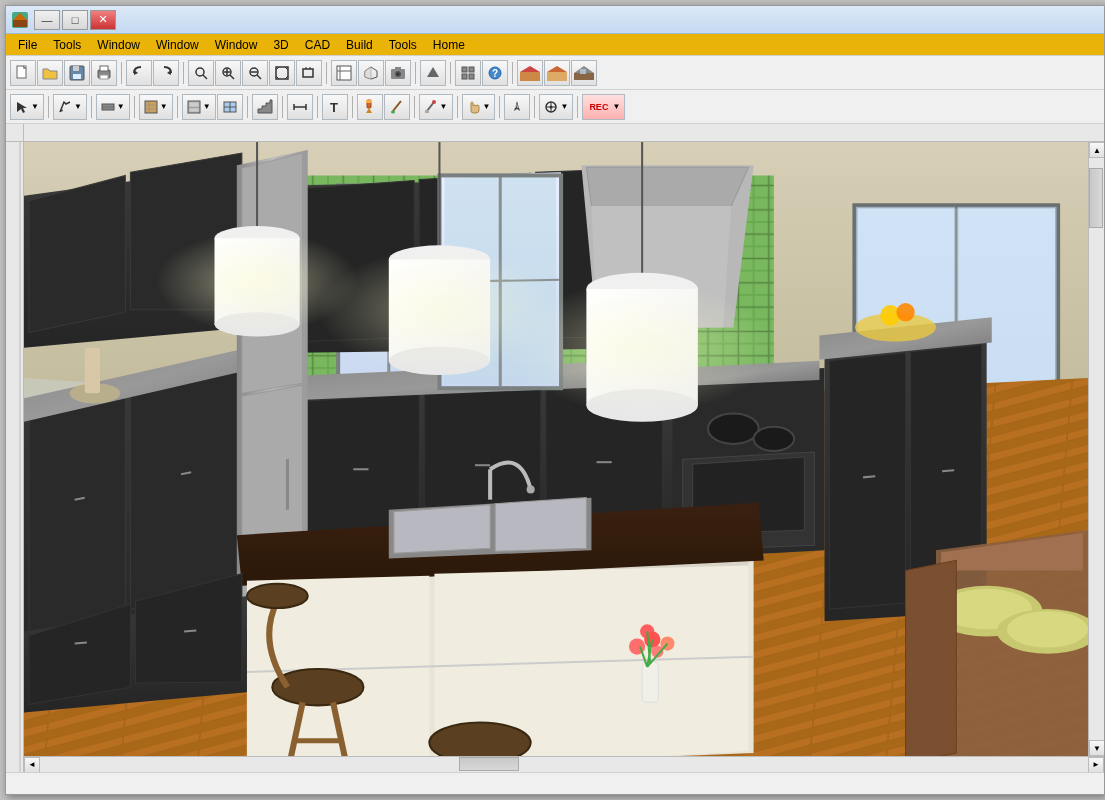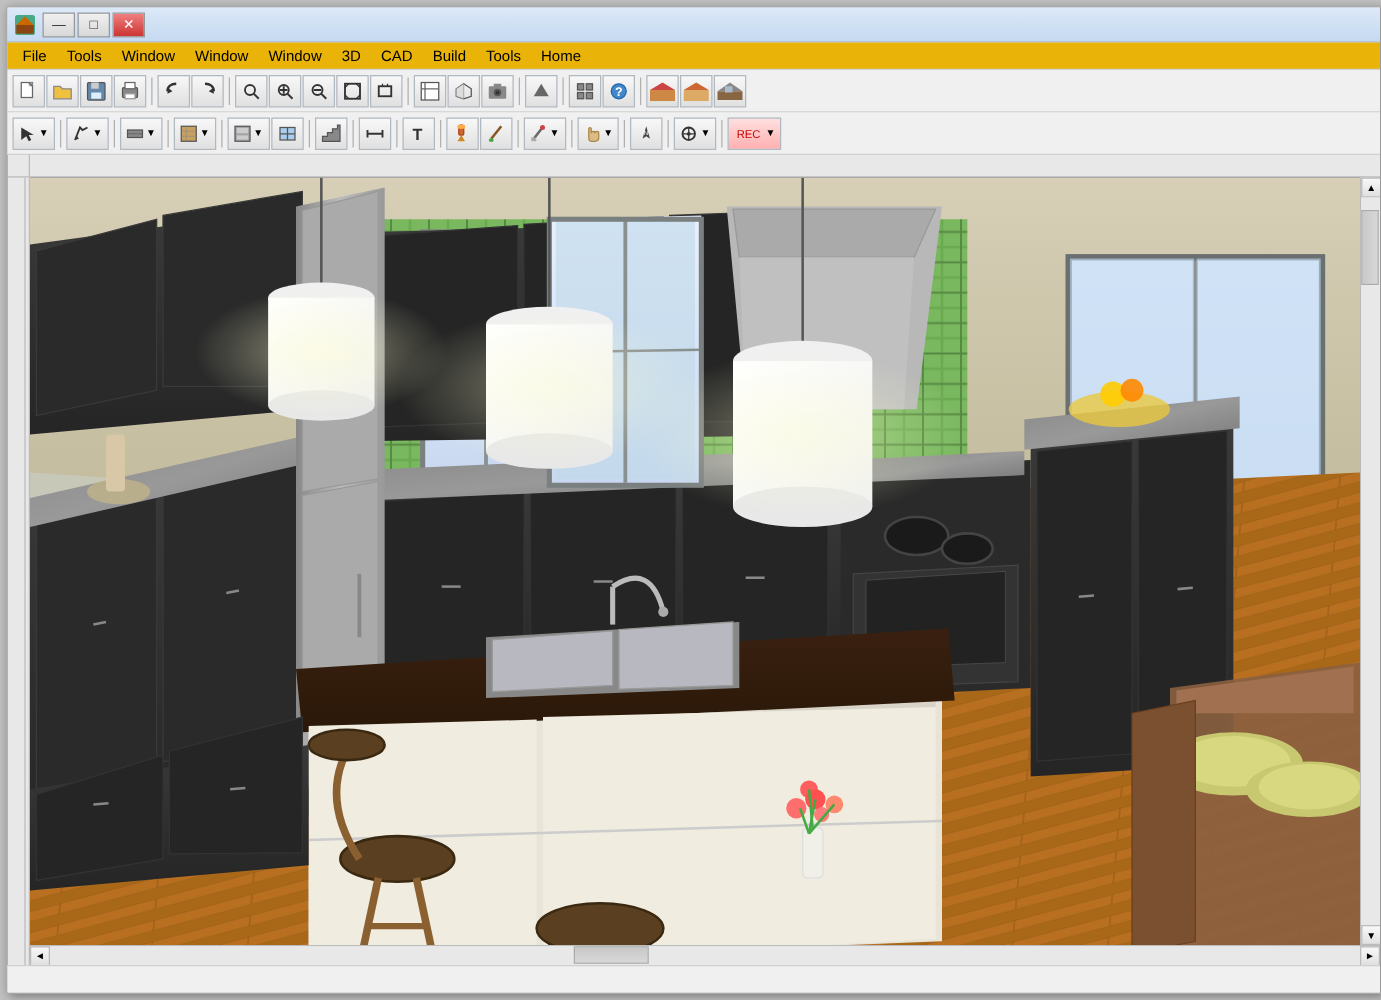--- a/index.html
+++ b/index.html
@@ -543,21 +543,21 @@
       <svg width="14" height="14" viewBox="0 0 14 14">
           <circle cx="7" cy="7" r="5" fill="none" stroke="#333" stroke-width="1.5"></circle>
           <line x1="7" y1="2" x2="7" y2="12" stroke="#333" stroke-width="1"></line>
           <line x1="2" y1="7" x2="12" y2="7" stroke="#333" stroke-width="1"></line>
           <circle cx="7" cy="7" r="1.5" fill="#333"></circle>
         </svg>
       <span class="tb-dropdown-arrow">▼</span>
     </div>
     <div class="tb-separator"></div>
     <div class="tb-dropdown" style="background:linear-gradient(to bottom,#ffe0e0,#ffb0b0);">
-      <span style="font-size:9px; font-weight:normal; color:#cc0000; padding:0 2px;text-align:center;">REC</span>
+      <span style="font-size:9px; font-weight:bold; color:#cc0000; padding:0 2px;text-align:center;">REC</span>
       <span class="tb-dropdown-arrow">▼</span>
     </div>
   </div>
 
   <div class="canvas-area">
 
     <div style="display:flex; flex-direction:column; width:18px; flex-shrink:0;">
       <div style="height:18px; background:#e8e8e8; border-right:1px solid #bbb; border-bottom:1px solid #bbb; flex-shrink:0;"></div>
       <div class="ruler-left" style="flex:1;">
 

